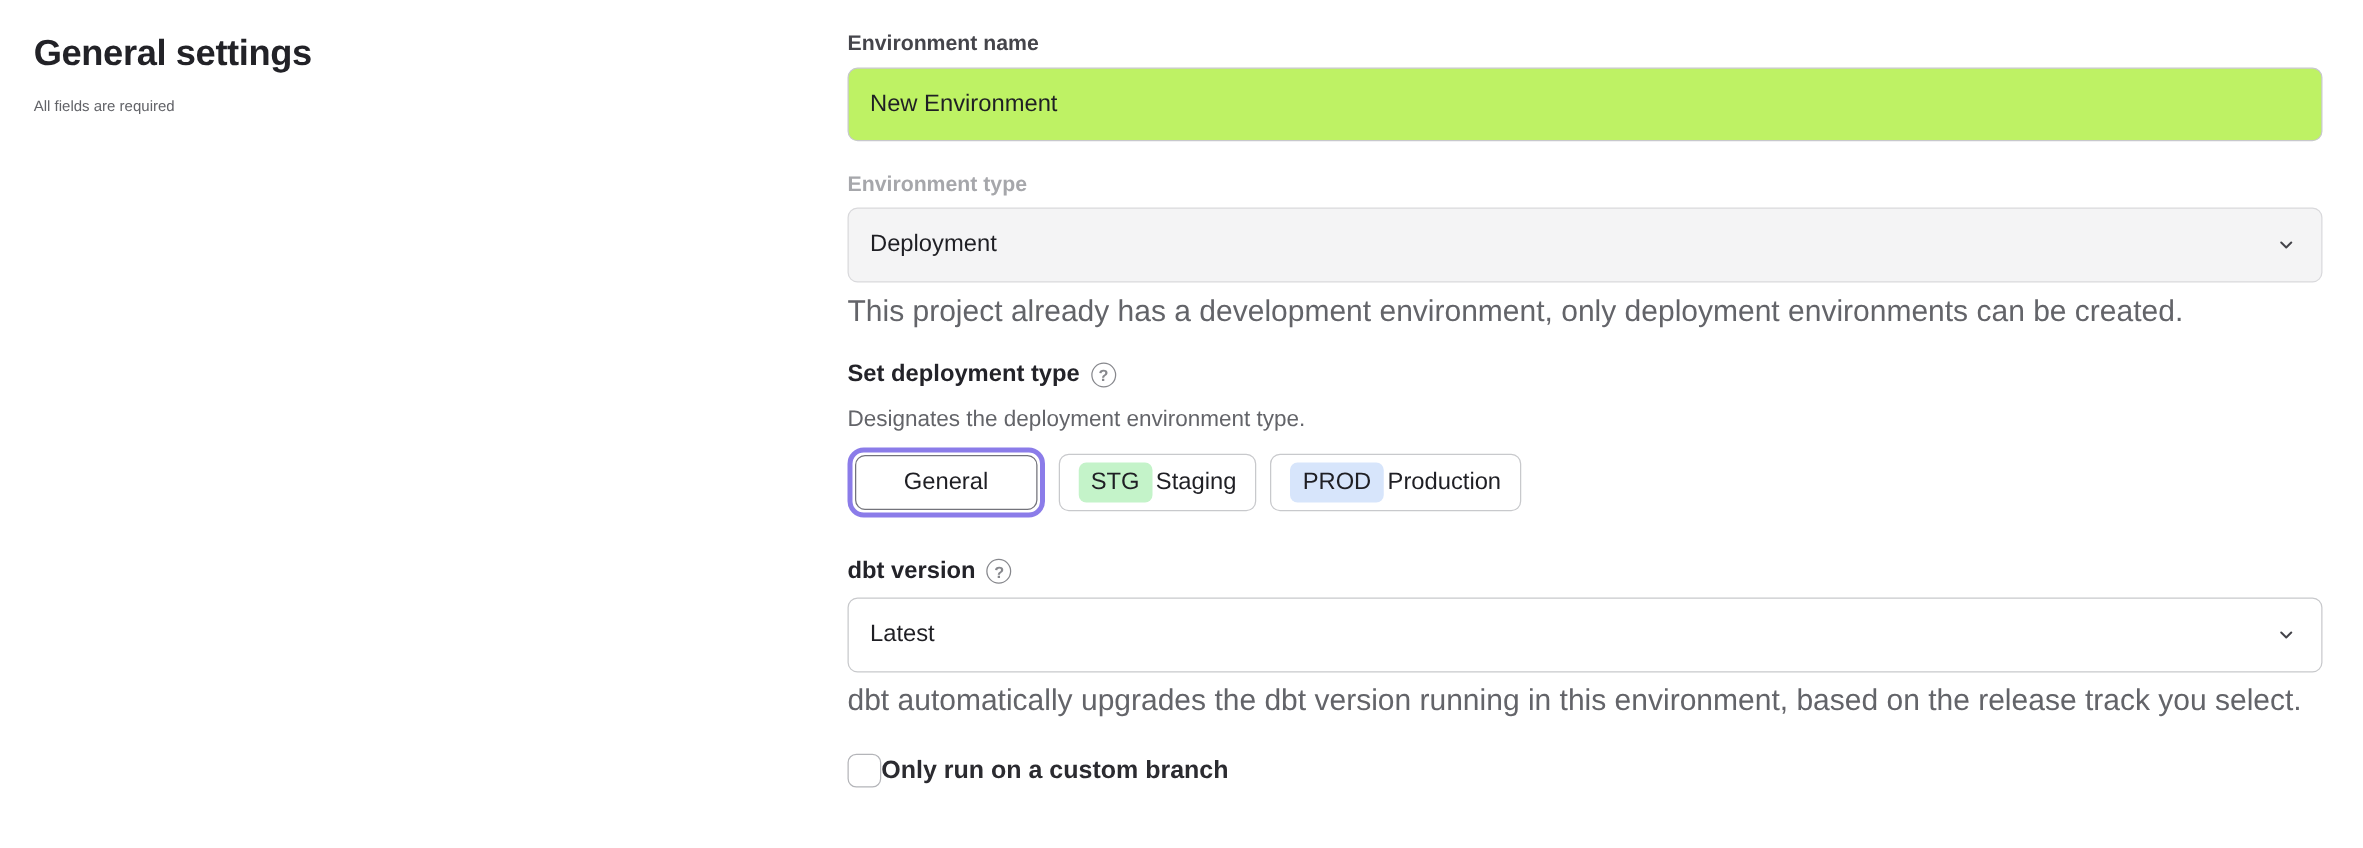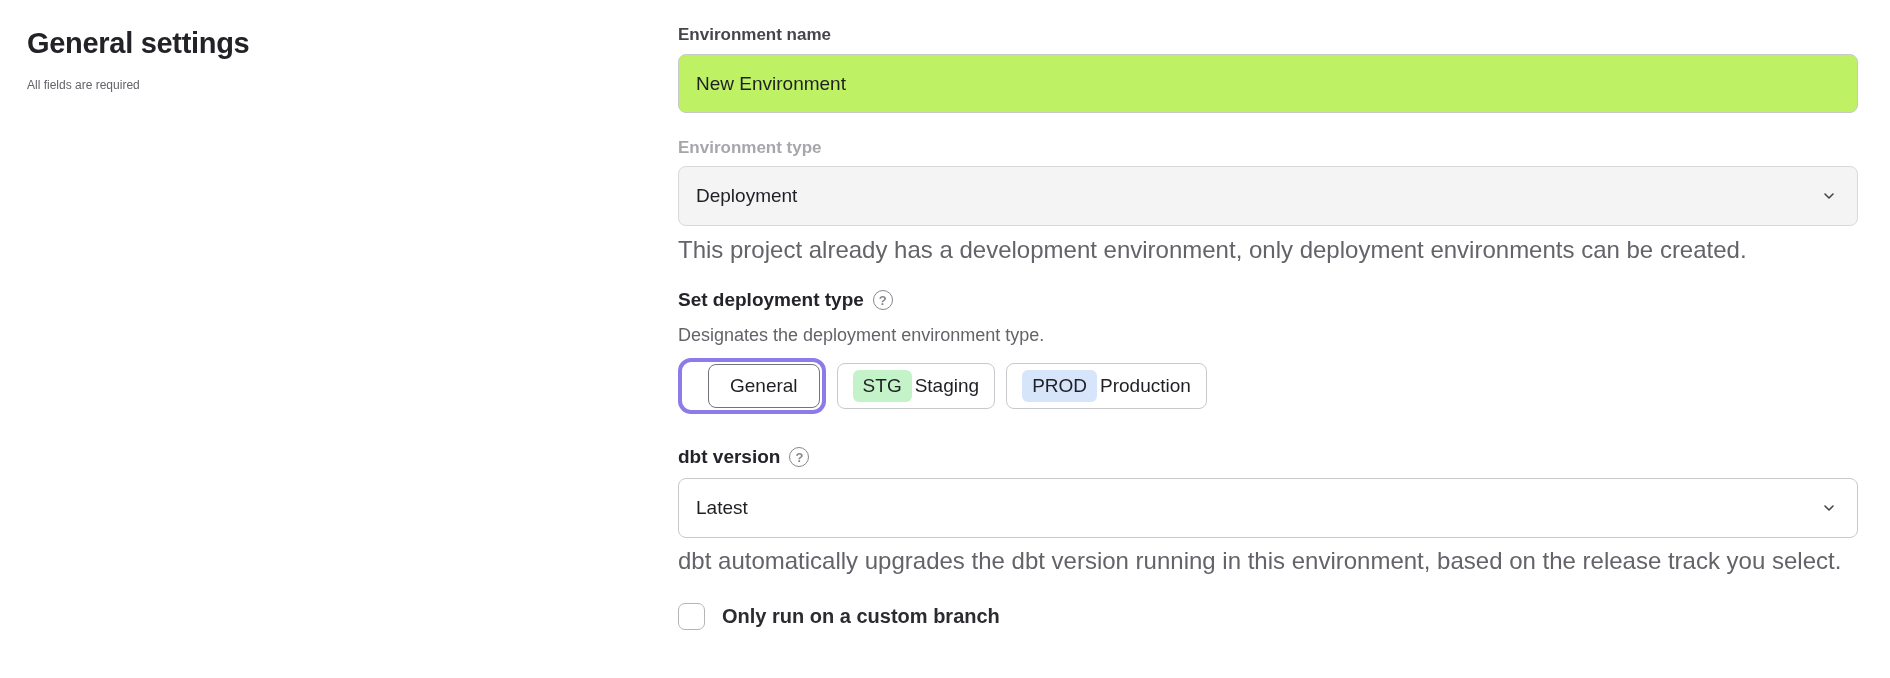--- a/index.html
+++ b/index.html
@@ -63,35 +63,35 @@
   .section-desc { margin-top: 12px; font-size: 18px; color: #636469; line-height: 22px; }
 
   .btn-row { margin-top: 12px; display: flex; align-items: center; gap: 11px; }
   .selected-ring {
     display: inline-flex; border: 4px solid #8b7ce9; border-radius: 13px; padding: 2px;
     background: #ffffff;
   }
   .option-btn {
     height: 44px; background: #ffffff; border: 1px solid #73737b; border-radius: 8px;
     font-family: inherit; font-size: 19px; color: #1f1f24;
-    padding: 0 21px; cursor: pointer; display: inline-flex; align-items: center; margin-left: 24px;
+    padding: 0 38px; cursor: pointer; display: inline-flex; align-items: center;
   }
   .option-btn-plain {
     height: 46px; background: #ffffff; border: 1px solid #c8c9cc; border-radius: 8px;
     font-family: inherit; font-size: 19px; color: #1f1f24;
     padding: 0 15px; cursor: pointer; display: inline-flex; align-items: center; gap: 3px;
   }
   .env-badge {
     display: inline-block; border-radius: 6px; padding: 5px 10px;
     font-size: 19px; font-weight: 500; color: #1f1f24; line-height: 22px;
   }
   .badge-stg  { background: #c4f3c9; }
   .badge-prod { background: #d7e5fb; text-align: right; }
 
-  .checkbox-row { margin-top: 31px; display: flex; align-items: center; gap: 17px; }
+  .checkbox-row { margin-top: 31px; display: flex; align-items: center; }
   .checkbox {
     width: 27px; height: 27px; border: 1.5px solid #b4b5b9; border-radius: 7px;
     background: #ffffff; cursor: pointer; flex: 0 0 auto;
   }
   .checkbox-label { font-size: 20px; font-weight: 600; color: #2b2b30; cursor: pointer; }
 </style>
 </head>
 <body>
 
 <div class="page">

